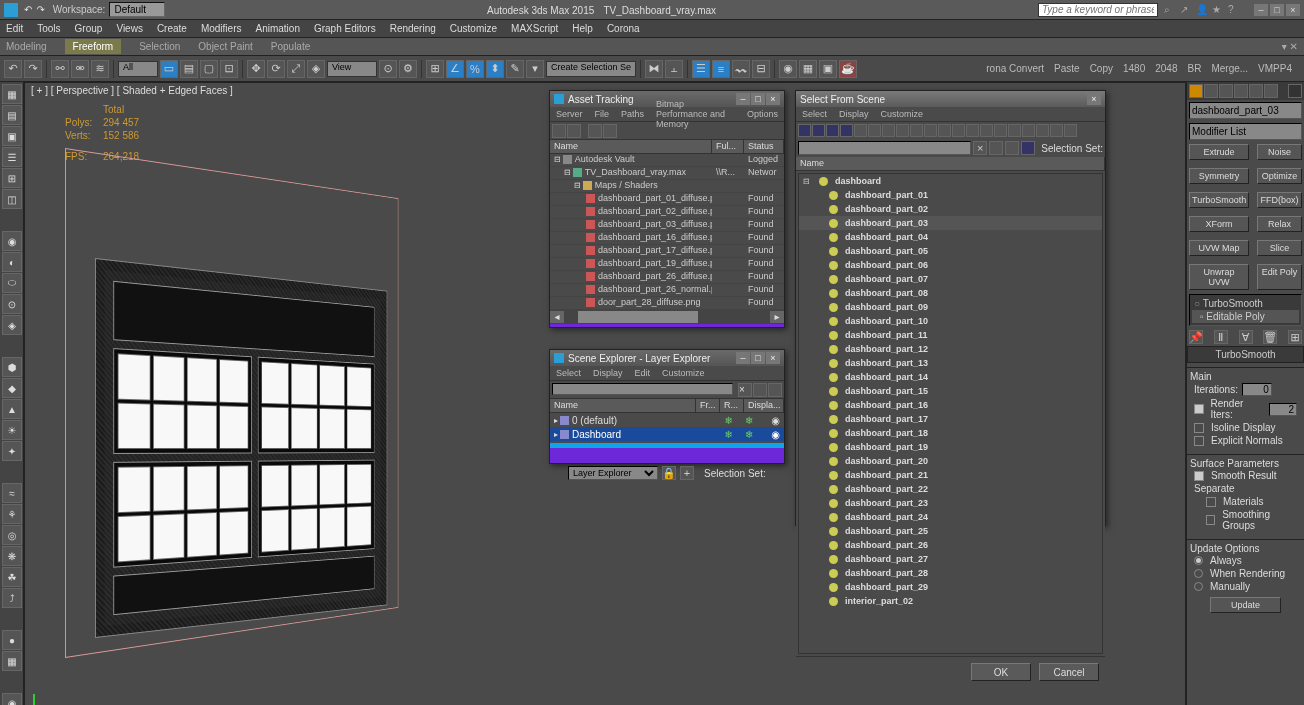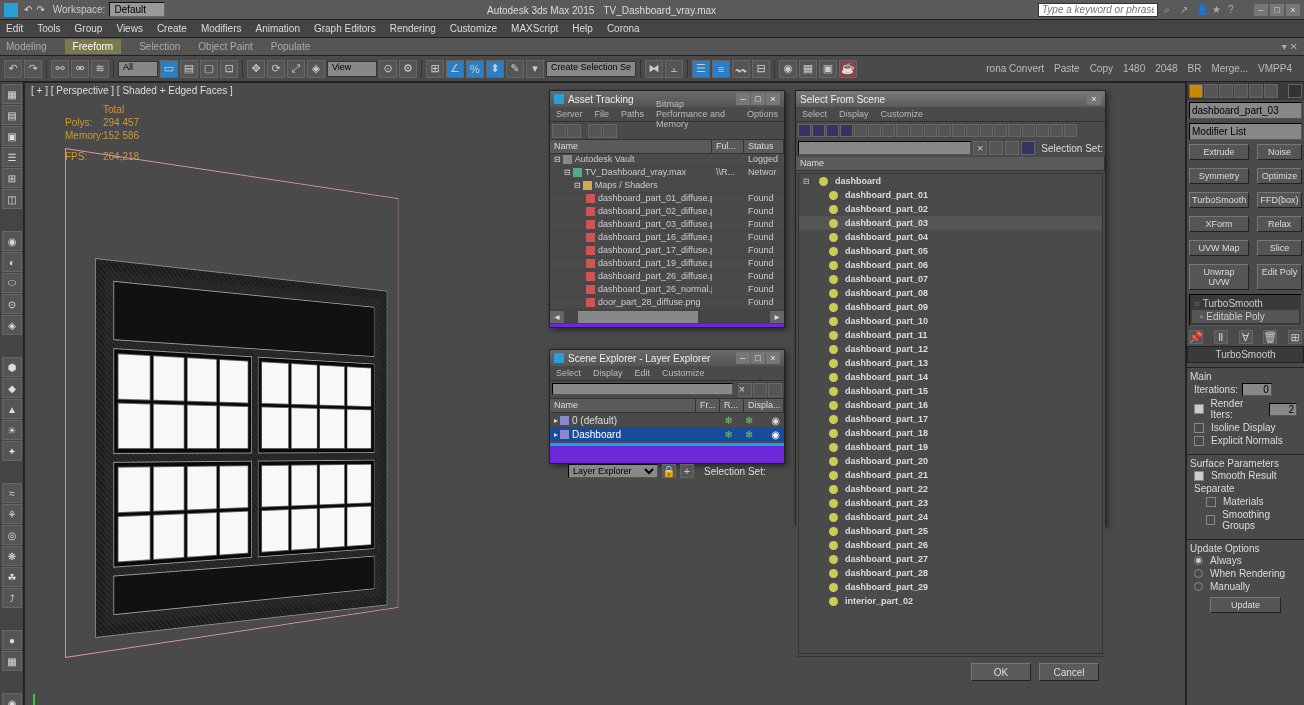--- a/index.html
+++ b/index.html
@@ -101,21 +101,21 @@
 .sel-item{display:flex;align-items:center;height:14px;padding:0 4px;gap:4px}
 .sel-item.sel{background:#555}
 .sel-item .exp{width:8px;color:#ccc;font-size:8px}
 .sel-item b{color:#ddd;font-size:9px;font-weight:bold}
 .sel-buttons{display:flex;justify-content:flex-end;gap:8px;padding:6px;background:#4a4a4a;border-top:1px solid #333}
 .sel-buttons button{width:60px;height:18px;background:#5a5a5a;border:1px outset #777;color:#ddd;font-size:10px}
 #dlg-asset{left:549px;top:90px;width:236px;height:238px}
 #dlg-layer{left:549px;top:349px;width:236px;height:115px}
 .layer-row{display:flex;align-items:center;height:14px;padding:0 4px}
 .layer-row.sel{background:#1a4a9a;color:#fff}
-.layer-bot{display:flex;padding:18px;gap:4px;align-items:center;border-top:3px solid #0ea5e9}
+.layer-bot{display:flex;padding:18px;gap:4px;align-items:center;border-top:5px solid #0ea5e9}
 .layer-bot select{height:14px;background:#888;border:1px inset #555;font-size:9px;flex:0 0 90px}
 </style>
 </head>
 <body>
 
 <div class="titlebar">
   <div class="logo"></div>
   <span style="margin-right:4px">↶</span>
   <span style="margin-right:8px">↷</span>
   <span class="ws-label">Workspace:</span>
@@ -248,21 +248,21 @@
       <div class="lbtn">▦</div>
       <div class="lbtn" style="visibility: hidden;"></div>
       <div class="lbtn">◉</div>
     </div>
 
   <div class="viewport">
     <div class="vp-label">[ + ] [ Perspective ] [ Shaded + Edged Faces ]</div>
     <div class="vp-stats">
       <div><span></span><span>Total</span></div>
       <div><span>Polys:</span><span>294 457</span></div>
-      <div><span>Memory:</span><span>152 586</span></div>
+      <div><span>Verts:</span><span>152 586</span></div>
       <div style="margin-top:8px"><span>FPS:</span><span>264,218</span></div>
     </div>
     <div class="vp-content">
       <div class="vp-frame"></div>
       <div class="vp-board">
         <div class="panel-grid">
           <div class="pg-top"></div>
           <div class="pg-cell">
               <div></div>
               <div></div>

